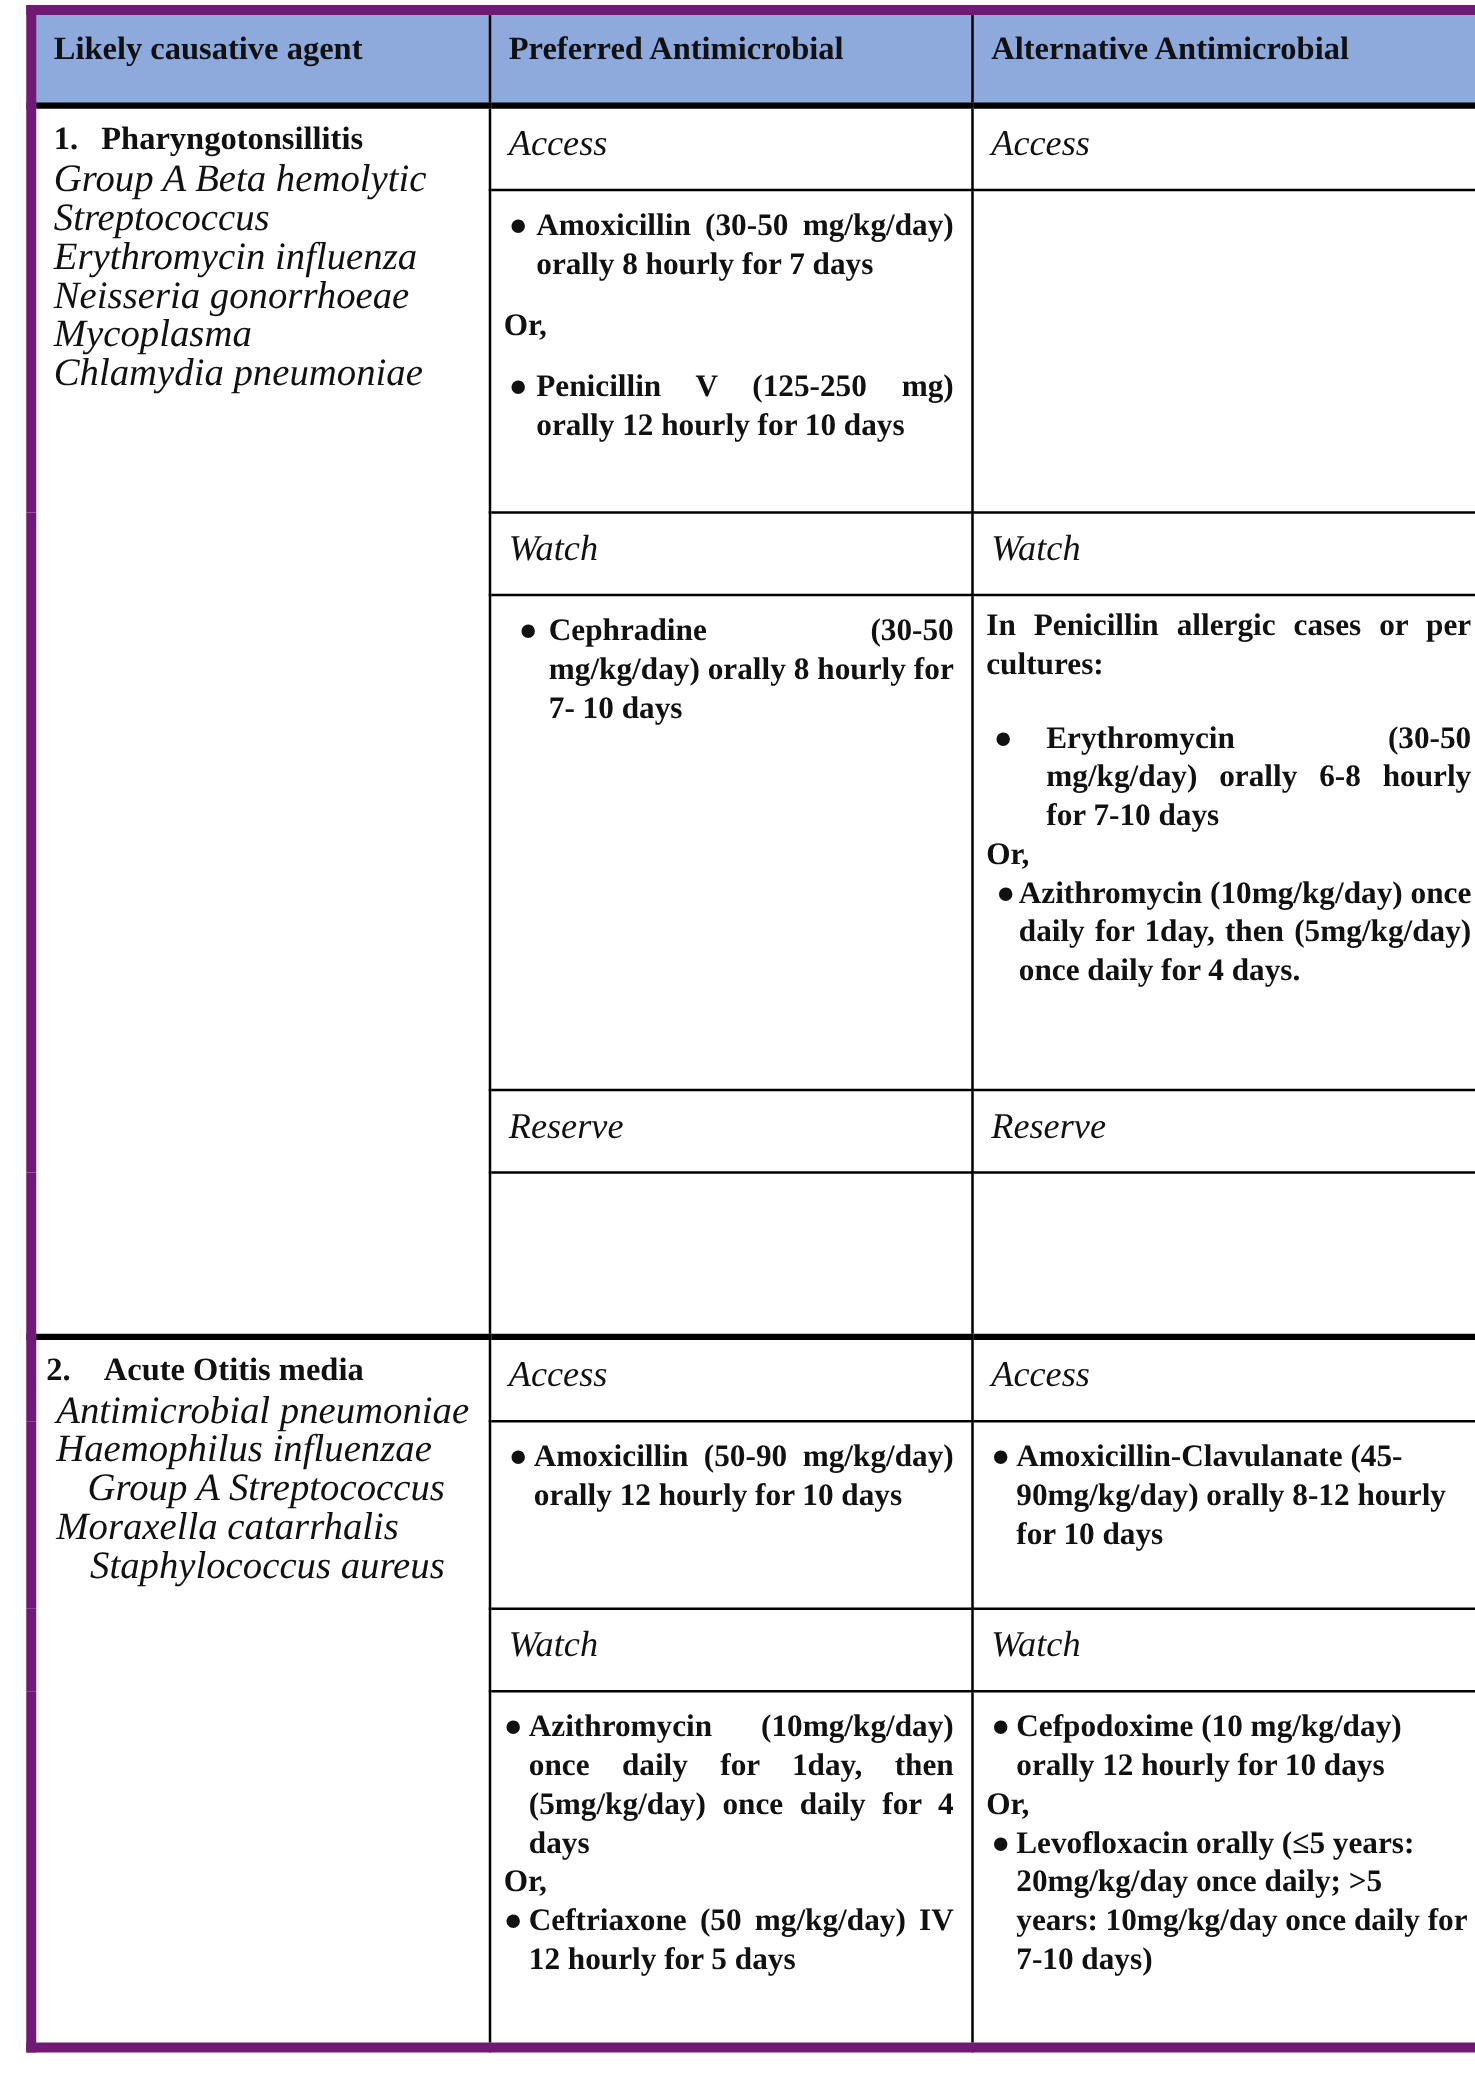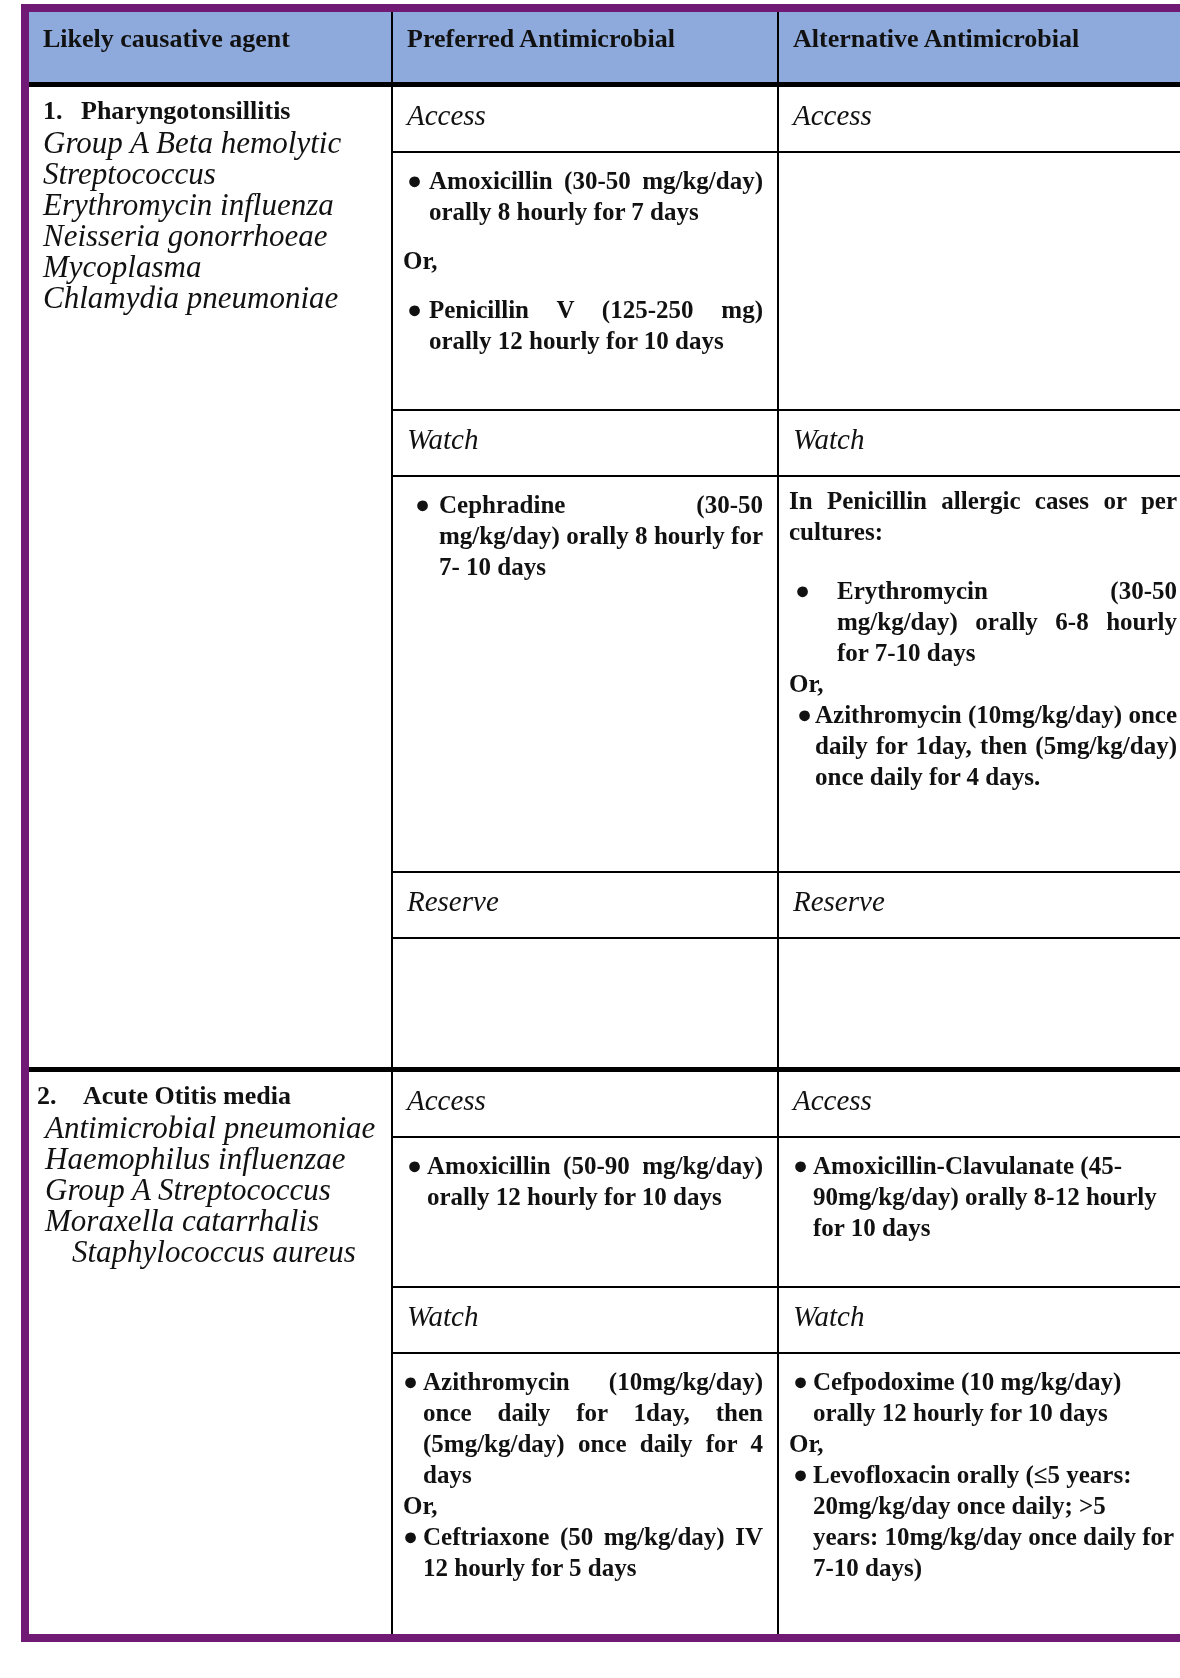--- a/index.html
+++ b/index.html
@@ -113,21 +113,21 @@
       <td class="empty"></td>
     </tr>
 
     <tr class="tierrow sep">
       <td class="agent" rowspan="4" style="padding-left:8px !important;">
         <div class="cond">
           <span class="num" style="width:46px;">2.</span><span>Acute Otitis media</span>
         </div>
         <div class="org" style="padding-left:8px;">Antimicrobial pneumoniae</div>
         <div class="org" style="padding-left:8px;">Haemophilus influenzae</div>
-        <div class="org" style="padding-left:8px;">Group A Streptococcus</div>
+        <div class="org" style="padding-left:8px;text-align:center;">Group A Streptococcus</div>
         <div class="org" style="padding-left:8px;">Moraxella catarrhalis</div>
         <div class="org" style="padding-left:8px;margin-left:27px;">Staphylococcus aureus</div>
       </td>
       <td class="tier">Access</td>
       <td class="tier">Access</td>
     </tr>
     <tr>
       <td class="drug" style="height:128px;">
         <div class="item" style="padding-left:24px;">
           <span class="bullet">●</span>

